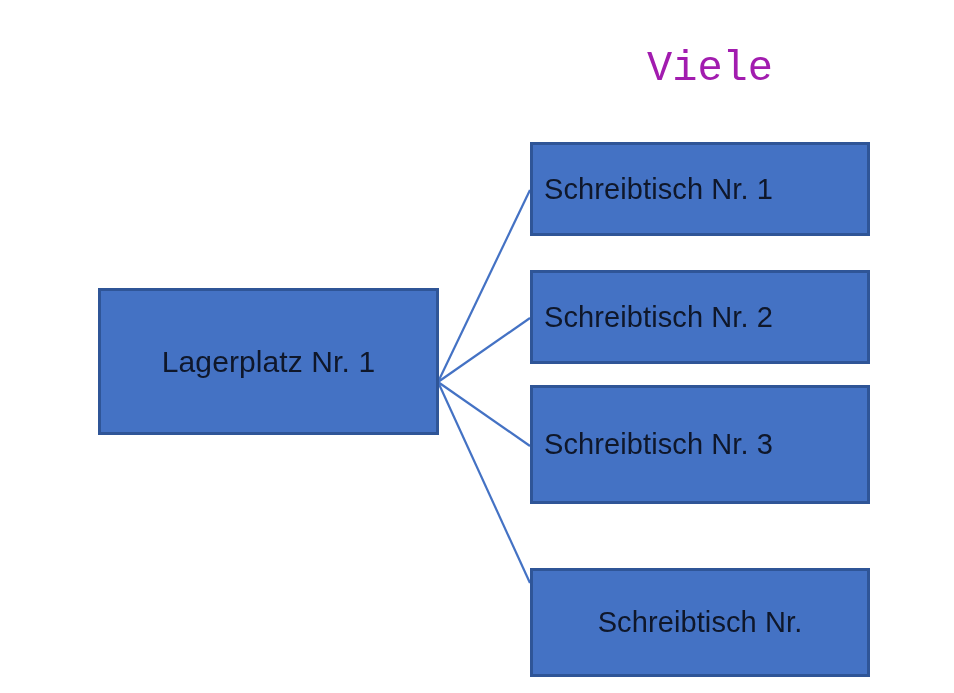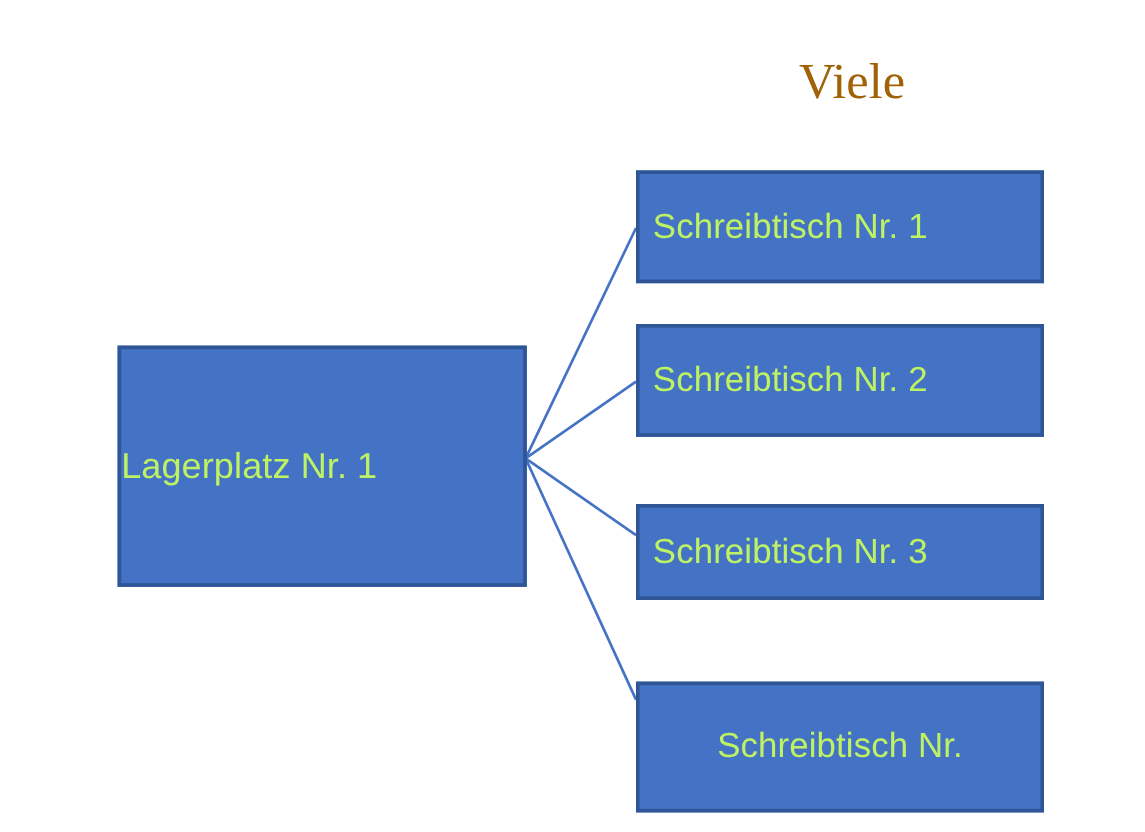--- a/index.html
+++ b/index.html
@@ -23,58 +23,59 @@
     top: 0;
     width: 954px;
     height: 693px;
     pointer-events: none;
   }
   .node-box {
     position: absolute;
     box-sizing: border-box;
     background: #4472C4;
     border: 3px solid #2F5597;
-    color: #bef264;
+    color: #0f172a;
     display: flex;
     align-items: center;
     font-family: "Liberation Sans", sans-serif;
     font-weight: 400;
     letter-spacing: 0.1px;
     white-space: nowrap;
   }
   .node-box.left-align {
     justify-content: flex-start;
     padding-left: 11px;
   }
   .node-box.center-align {
     justify-content: center;
   }
   .source-box {
     left: 98px;
     top: 288px;
     width: 341px;
-    height: 201px;
+    height: 147px;
     font-size: 30px;
+    justify-content: center;
   }
   .target-box {
     left: 530px;
     width: 340px;
     font-size: 29px;
   }
   .target-box-0 { top: 142px; height: 94px; }
   .target-box-1 { top: 270px; height: 94px; }
-  .target-box-2 { top: 420px; height: 80px; }
+  .target-box-2 { top: 385px; height: 119px; }
   .target-box-3 { top: 568px; height: 109px; }
 
   .group-label {
     position: absolute;
-    font-family: Liberation Serif, serif;
+    font-family: Liberation Mono, monospace;
     font-size: 42px;
     font-weight: 400;
-    color: #a16207;
+    color: #a21caf;
     white-space: nowrap;
     text-align: center;
     transform: translateX(-50%);
   }
   .label-einer {
     left: 250px;
     top: 196px;
   }
   .label-viele {
     left: 710px;

